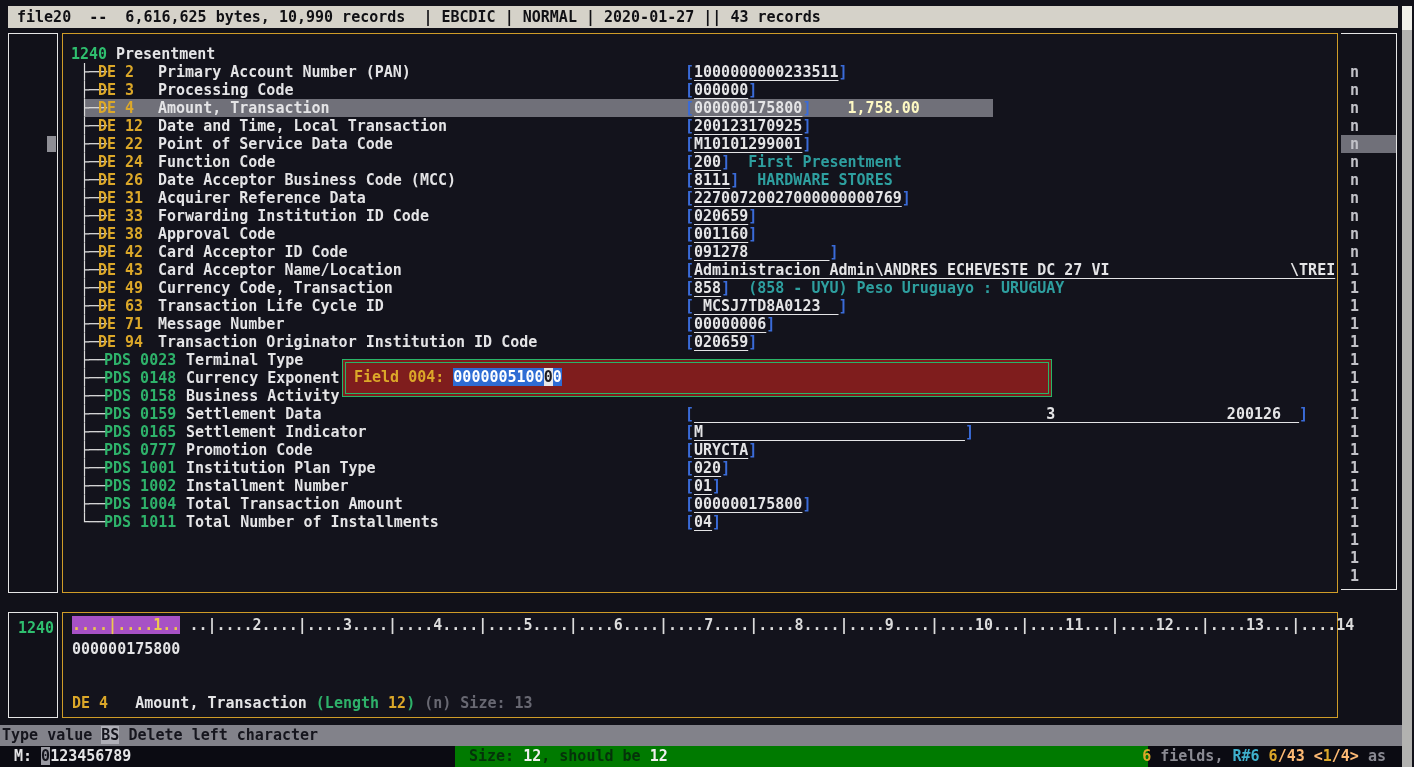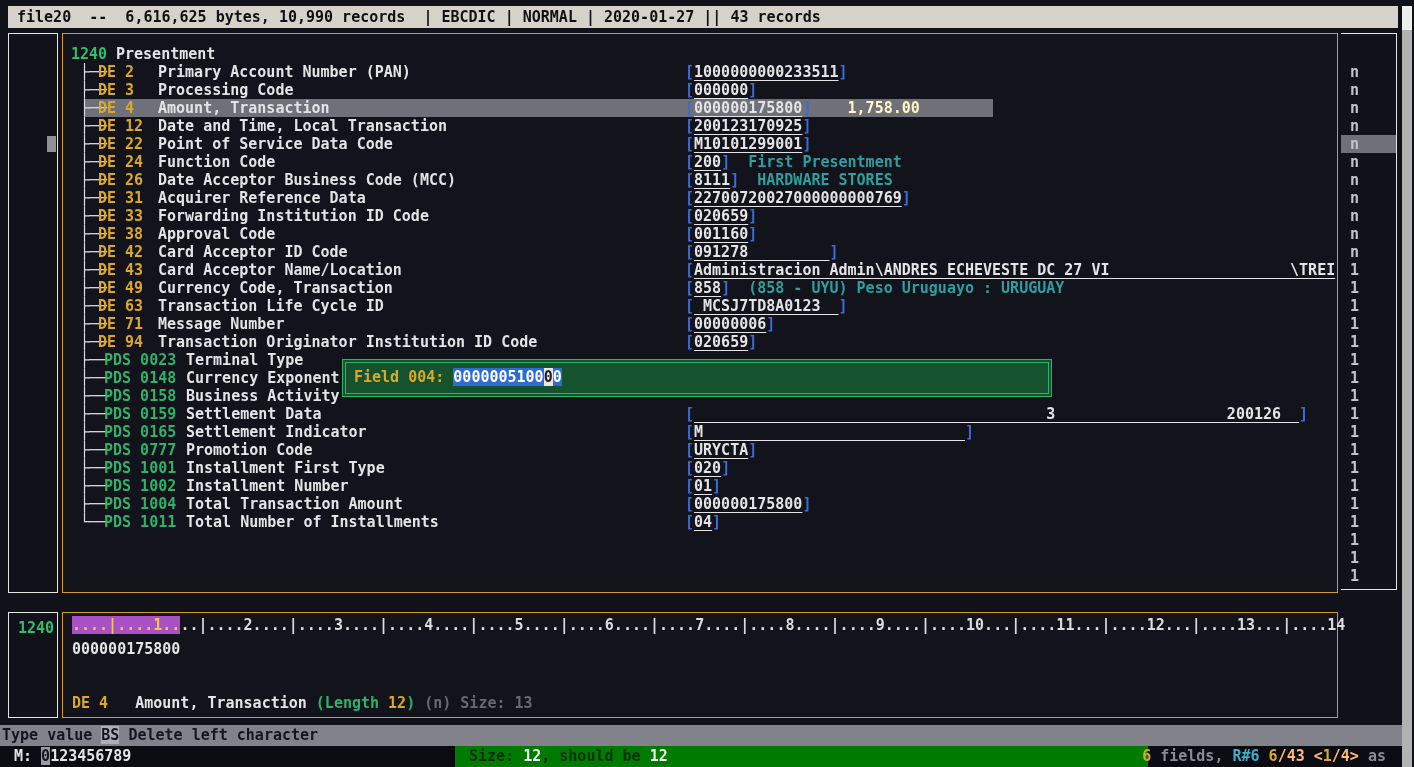--- a/index.html
+++ b/index.html
@@ -34,35 +34,35 @@
   .val { left:622px; }
   .bk  { color:#3a6bd8; }
   .vt  { color:#e4e4e6; text-decoration:underline; text-underline-offset:3px; }
   .ex  { color:#2e9f9f; }
   .trow.sel .ex { color:#fef9c3;margin-top:48px; }
   .hdr-mti { left:8px; color:#2fbf6f; }
   .hdr-nm  { left:53px; color:#e4e4e6; }
 
   
   #popup { position:absolute; left:342px; top:359px; width:710px; height:38px;
-           background:#14532d; border:1px solid #2ab568; z-index:5; }
+           background:#7f1d1d; border:1px solid #2ab568; z-index:5; }
   #popup .inner { position:absolute; left:2px; top:2px; right:2px; bottom:2px;
                   border:1px solid #2ab568; line-height:28px; padding-left:8px; }
   #popup .plabel { color:#dca829; }
   #popup .vsel { background:#2e6cd4; color:#ffffff; }
   #popup .vcur { background:#e8e8e8; color:#1a1a22; }
 
   
   #mtibox { position:absolute; left:8px; top:612px; width:50px; height:106px; border:1px solid #e6e6e6; }
   #mtibox .mti { position:absolute; left:9px; top:6px; color:#2fbf6f; }
   #inspector { position:absolute; left:62px; top:612px; width:1276px; height:106px;
                border:1px solid #cf9c28; background:#13131c; }
   #inspector .line { position:absolute; left:9px; line-height:18px; }
   .rhl { background:#a751c5; color:#ecc84f; }
-  .rrest { color:#dcdcdc; }
+  .rrest { color:#dcdcdc;padding-left:9px; }
   .ival { color:#e4e4e6; }
   .ilab { color:#dca829; }
   .inm  { color:#e4e4e6; }
   .igreen { color:#2eb26a;margin-top:48px; }
   .iyel { color:#dca829; }
   .idim { color:#686872; }
 
   
   #hintbar { position:absolute; left:0; top:725px; width:1402px; height:21px;
              background:#82828a; color:#15151d; line-height:21px; padding-left:2px; }
@@ -231,21 +231,21 @@
     </div>
   <div class="trow" style="top:407px">
       <span class="b">├──</span>
       <span class="lab pds">PDS 0777</span>
       <span class="nm pds">Promotion Code</span>
       <span class="val"><span class="bk">[</span><span class="vt">URYCTA</span><span class="bk">]</span><span class="ex"></span></span>
     </div>
   <div class="trow" style="top:425px">
       <span class="b">├──</span>
       <span class="lab pds">PDS 1001</span>
-      <span class="nm pds">Installment First Type</span>
+      <span class="nm pds">Institution Plan Type</span>
       <span class="val"><span class="bk">[</span><span class="vt">020</span><span class="bk">]</span><span class="ex"></span></span>
     </div>
   <div class="trow" style="top:443px">
       <span class="b">├──</span>
       <span class="lab pds">PDS 1002</span>
       <span class="nm pds">Installment Number</span>
       <span class="val"><span class="bk">[</span><span class="vt">01</span><span class="bk">]</span><span class="ex"></span></span>
     </div>
   <div class="trow" style="top:461px">
       <span class="b">├──</span>

